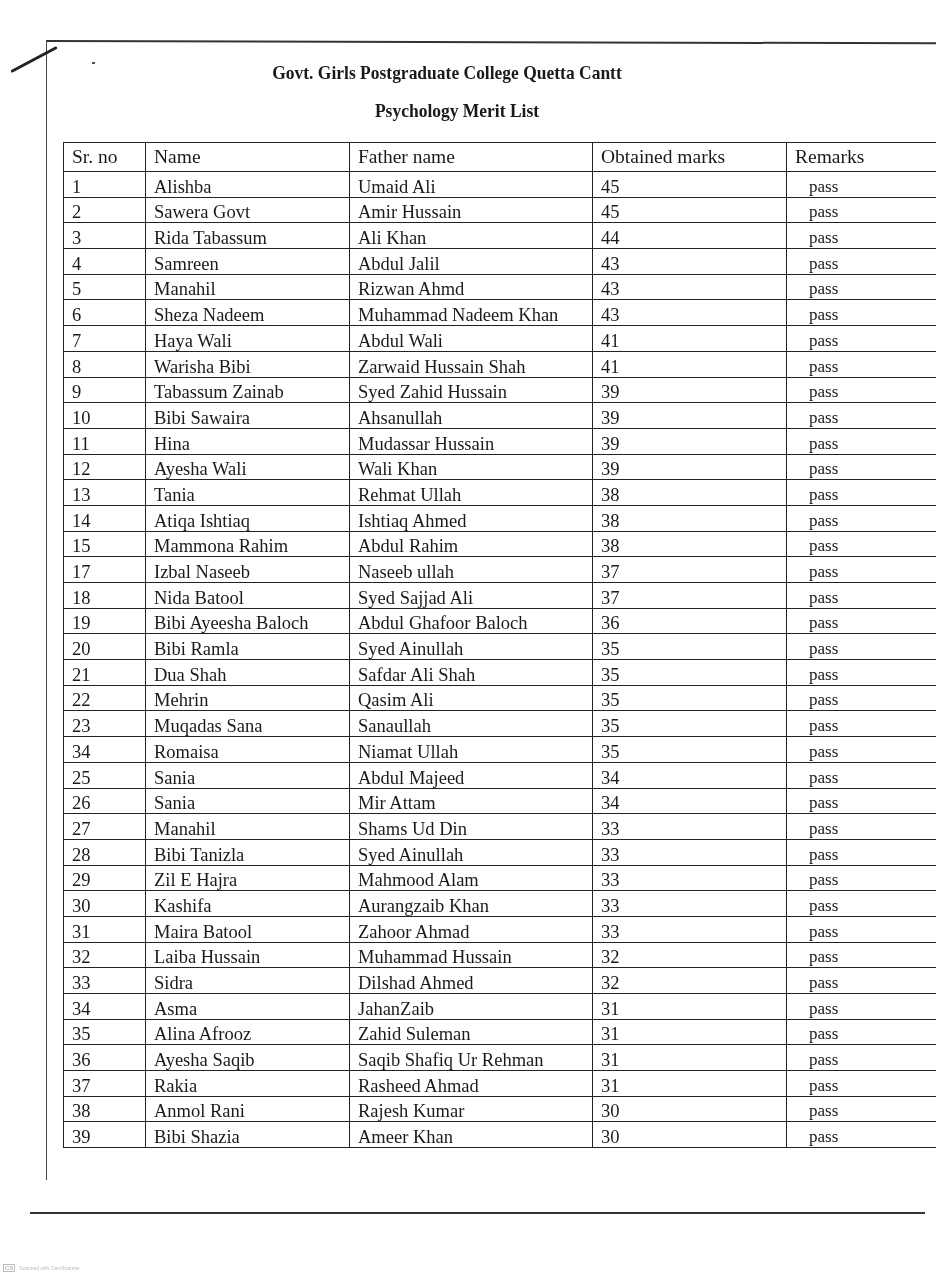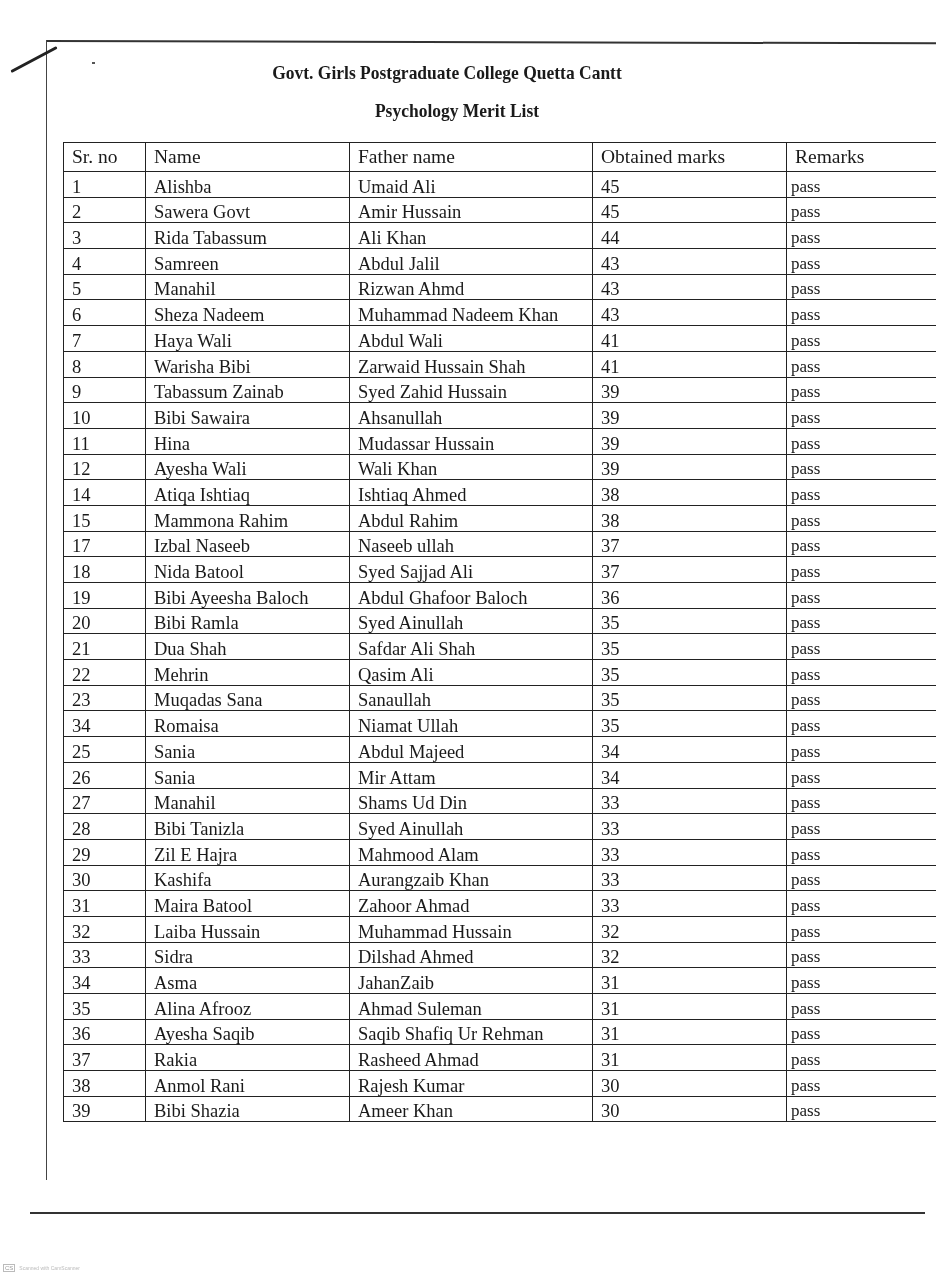--- a/index.html
+++ b/index.html
@@ -14,21 +14,21 @@
     .dot { position: absolute; left: 92px; top: 62px; width: 3px; height: 2px; background: #555; }
     .title { position: absolute; left: 0; width: 936px; text-align: center; font-weight: bold; font-size: 19px; transform: scaleX(0.92); }
     .title.t1 { top: 62px; left: 52px; width: 790px; }
     .title.t2 { top: 100px; left: 52px; width: 810px; }
     table {
       position: absolute; left: 63px; top: 142px; border-collapse: collapse; table-layout: fixed;
       width: 874px;
     }
     td, th { border: 1.5px solid #222; padding: 0 0 0 8px; height: 24.7px; font-size: 18.5px; line-height: 20px; text-align: left; vertical-align: bottom; white-space: nowrap; overflow: hidden; }
     th { font-weight: normal; height: 28px; font-size: 19.5px; vertical-align: middle; }
-    td.rem { font-size: 17px; vertical-align: bottom; padding-left: 4px; }
+    td.rem { font-size: 17px; vertical-align: bottom; padding-left: 22px; }
     col.c1 { width: 82px; } col.c2 { width: 204px; } col.c3 { width: 243px; } col.c4 { width: 194px; } col.c5 { width: 151px; }
     .watermark { position: absolute; left: 3px; top: 1264px; font-family: "Liberation Sans", sans-serif; font-size: 5px; color: #bbb; display: flex; align-items: center; gap: 4px; }
     .cs-box { border: 1px solid #bbb; font-size: 6px; padding: 0 1px; color: #999; }
   </style>
 </head>
 <body>
 
 <div class="page-border-top"></div>
 <div class="page-border-left"></div>
 <div class="pen-mark"></div>
@@ -133,20 +133,27 @@
         <td class="rem">pass</td>
       </tr>
       <tr>
         <td>12</td>
         <td>Ayesha Wali</td>
         <td>Wali Khan</td>
         <td>39</td>
         <td class="rem">pass</td>
       </tr>
       <tr>
+        <td>13</td>
+        <td>Tania</td>
+        <td>Rehmat Ullah</td>
+        <td>38</td>
+        <td class="rem">pass</td>
+      </tr>
+      <tr>
         <td>14</td>
         <td>Atiqa Ishtiaq</td>
         <td>Ishtiaq Ahmed</td>
         <td>38</td>
         <td class="rem">pass</td>
       </tr>
       <tr>
         <td>15</td>
         <td>Mammona Rahim</td>
         <td>Abdul Rahim</td>
@@ -275,21 +282,21 @@
       <tr>
         <td>34</td>
         <td>Asma</td>
         <td>JahanZaib</td>
         <td>31</td>
         <td class="rem">pass</td>
       </tr>
       <tr>
         <td>35</td>
         <td>Alina Afrooz</td>
-        <td>Ahmad Suleman</td>
+        <td>Zahid Suleman</td>
         <td>31</td>
         <td class="rem">pass</td>
       </tr>
       <tr>
         <td>36</td>
         <td>Ayesha Saqib</td>
         <td>Saqib Shafiq Ur Rehman</td>
         <td>31</td>
         <td class="rem">pass</td>
       </tr>

